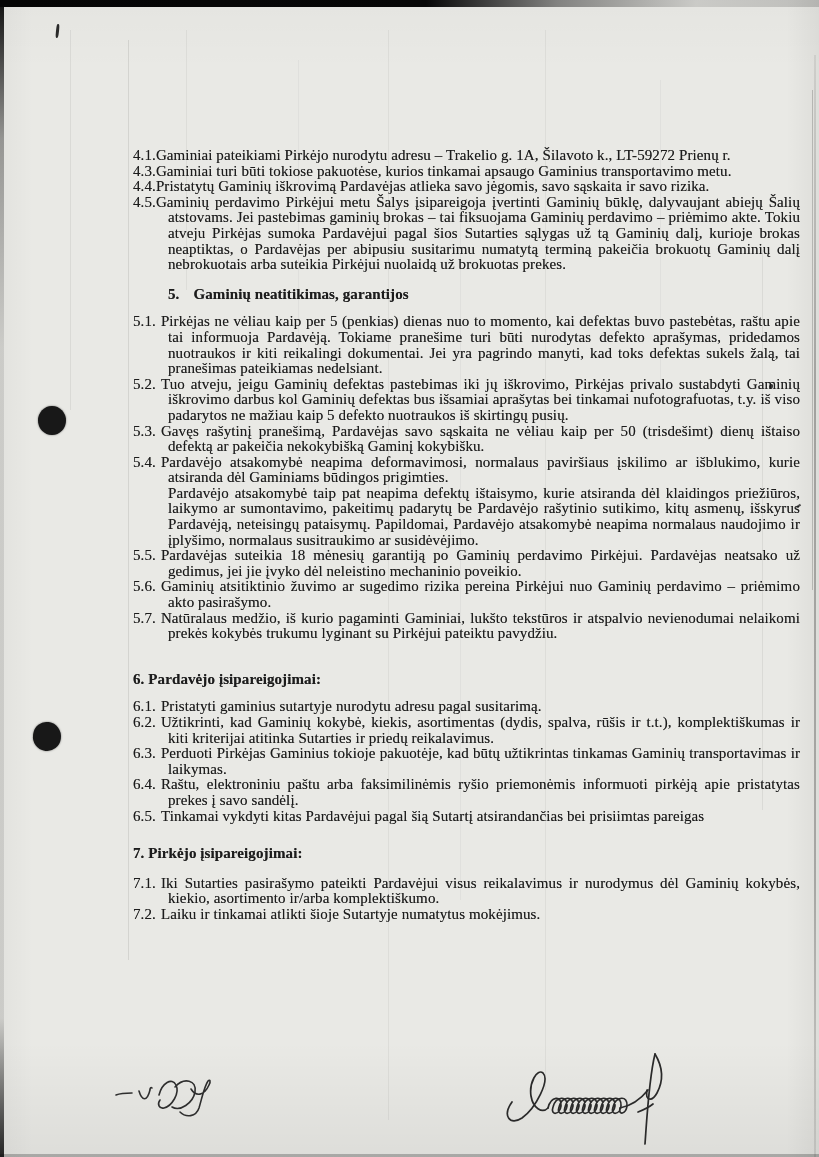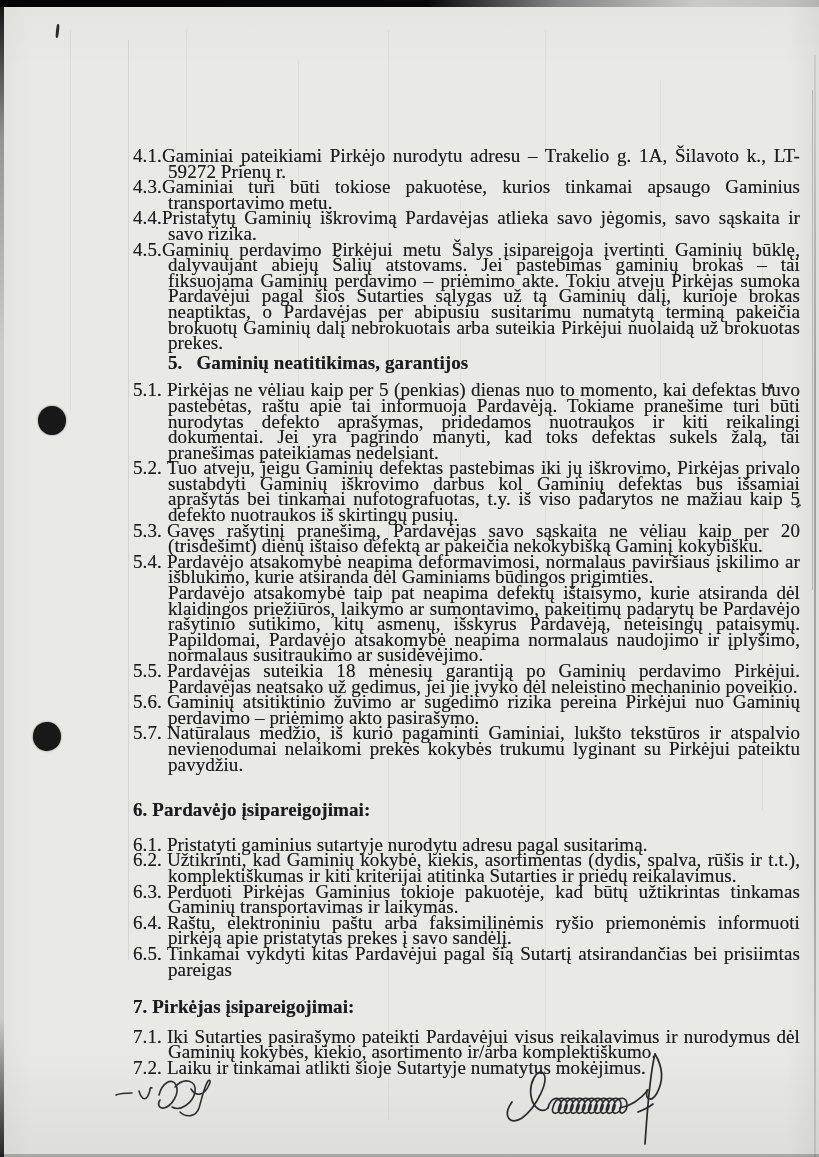--- a/index.html
+++ b/index.html
@@ -28,36 +28,36 @@
   .hole{position:absolute;background:#181818;border-radius:50%;box-shadow:0 0 2px rgba(0,0,0,0.55);}
   .hole.h1{left:38px;top:406px;width:28px;height:29px;}
   .hole.h2{left:33px;top:722px;width:28px;height:29px;transform:rotate(8deg);border-radius:48% 52% 50% 50%;}
   .ink-mark-j{position:absolute;left:56px;top:24px;width:3px;height:14px;background:#2a2a2a;border-radius:40%;transform:rotate(6deg);}
   .ink-dot-a{position:absolute;left:769px;top:384px;width:4px;height:5px;background:#3a3a3a;border-radius:50% 30% 60% 40%;}
   .ink-tick{position:absolute;left:796px;top:505px;width:5px;height:2px;background:#4a4a4a;transform:rotate(-35deg);}
 
   
   .doc{
     position:absolute;top:148px;left:133px;width:667px;
-    font-size:19px;line-height:15.6px;
+    font-size:15px;line-height:15.6px;
     text-align:justify;
     text-shadow:0 0 0.6px rgba(20,20,20,0.55);
     letter-spacing:0.1px;
   }
   .clause{padding-left:35px;text-indent:-35px;}
   .clause .num{display:inline;}
   .clause.spaced .num{margin-right:5px;}
   .clause.tight .num{margin-right:0;}
   .cont{padding-left:35px;text-indent:0;}
-  .h5{padding-left:35px;text-indent:0;font-weight:bold;margin-top:4px;margin-bottom:12px;}
+  .h5{padding-left:35px;text-indent:0;font-weight:bold;margin-top:14px;margin-bottom:12px;}
   .h5 .num{margin-right:14px;}
   .h67{font-weight:bold;}
   .mt56{}
   .mt30{margin-top:30px;}
-  .mb12{margin-bottom:19px;}
+  .mb12{margin-bottom:12px;}
   .mt22{margin-top:22px;}
   .mb14{margin-bottom:14px;}
   .sig{position:absolute;}
   .sig svg{display:block;}
 </style>
 </head>
 <body>
 
 <div class="page">
 
@@ -92,21 +92,21 @@
     <div class="clause tight"><span class="num">4.4.</span><span>Pristatytų Gaminių iškrovimą Pardavėjas atlieka savo jėgomis, savo sąskaita ir savo rizika.</span></div>
 
     <div class="clause tight"><span class="num">4.5.</span><span>Gaminių perdavimo Pirkėjui metu Šalys įsipareigoja įvertinti Gaminių būklę, dalyvaujant abiejų Šalių atstovams. Jei pastebimas gaminių brokas – tai fiksuojama Gaminių perdavimo – priėmimo akte. Tokiu atveju Pirkėjas sumoka Pardavėjui pagal šios Sutarties sąlygas už tą Gaminių dalį, kurioje brokas neaptiktas, o Pardavėjas per abipusiu susitarimu numatytą terminą pakeičia brokuotų Gaminių dalį nebrokuotais arba suteikia Pirkėjui nuolaidą už brokuotas prekes.</span></div>
 
     <div class="h5"><span class="num">5.</span><span>Gaminių neatitikimas, garantijos</span></div>
 
     <div class="clause spaced"><span class="num">5.1.</span><span>Pirkėjas ne vėliau kaip per 5 (penkias) dienas nuo to momento, kai defektas buvo pastebėtas, raštu apie tai informuoja Pardavėją. Tokiame pranešime turi būti nurodytas defekto aprašymas, pridedamos nuotraukos ir kiti reikalingi dokumentai. Jei yra pagrindo manyti, kad toks defektas sukels žalą, tai pranešimas pateikiamas nedelsiant.</span></div>
 
     <div class="clause spaced"><span class="num">5.2.</span><span>Tuo atveju, jeigu Gaminių defektas pastebimas iki jų iškrovimo, Pirkėjas privalo sustabdyti Gaminių iškrovimo darbus kol Gaminių defektas bus išsamiai aprašytas bei tinkamai nufotografuotas, t.y. iš viso padarytos ne mažiau kaip 5 defekto nuotraukos iš skirtingų pusių.</span></div>
 
-    <div class="clause spaced"><span class="num">5.3.</span><span>Gavęs rašytinį pranešimą, Pardavėjas savo sąskaita ne vėliau kaip per 20 (trisdešimt) dienų ištaiso defektą ar pakeičia nekokybišką Gaminį kokybišku.</span></div>
+    <div class="clause spaced"><span class="num">5.3.</span><span>Gavęs rašytinį pranešimą, Pardavėjas savo sąskaita ne vėliau kaip per 50 (trisdešimt) dienų ištaiso defektą ar pakeičia nekokybišką Gaminį kokybišku.</span></div>
 
     <div class="clause spaced"><span class="num">5.4.</span><span>Pardavėjo atsakomybė neapima deformavimosi, normalaus paviršiaus įskilimo ar išblukimo, kurie atsiranda dėl Gaminiams būdingos prigimties.</span></div>
 
     <div class="cont"><span>Pardavėjo atsakomybė taip pat neapima defektų ištaisymo, kurie atsiranda dėl klaidingos priežiūros, laikymo ar sumontavimo, pakeitimų padarytų be Pardavėjo rašytinio sutikimo, kitų asmenų, išskyrus Pardavėją, neteisingų pataisymų. Papildomai, Pardavėjo atsakomybė neapima normalaus naudojimo ir įplyšimo, normalaus susitraukimo ar susidėvėjimo.</span></div>
 
     <div class="clause spaced"><span class="num">5.5.</span><span>Pardavėjas suteikia 18 mėnesių garantiją po Gaminių perdavimo Pirkėjui. Pardavėjas neatsako už gedimus, jei jie įvyko dėl neleistino mechaninio poveikio.</span></div>
 
     <div class="clause spaced"><span class="num">5.6.</span><span>Gaminių atsitiktinio žuvimo ar sugedimo rizika pereina Pirkėjui nuo Gaminių perdavimo – priėmimo akto pasirašymo.</span></div>
 
     <div class="clause spaced"><span class="num">5.7.</span><span>Natūralaus medžio, iš kurio pagaminti Gaminiai, lukšto tekstūros ir atspalvio nevienodumai nelaikomi prekės kokybės trukumu lyginant su Pirkėjui pateiktu pavydžiu.</span></div>
@@ -116,21 +116,21 @@
     <div class="clause spaced"><span class="num">6.1.</span><span>Pristatyti gaminius sutartyje nurodytu adresu pagal susitarimą.</span></div>
 
     <div class="clause spaced"><span class="num">6.2.</span><span>Užtikrinti, kad Gaminių kokybė, kiekis, asortimentas (dydis, spalva, rūšis ir t.t.), komplektiškumas ir kiti kriterijai atitinka Sutarties ir priedų reikalavimus.</span></div>
 
     <div class="clause spaced"><span class="num">6.3.</span><span>Perduoti Pirkėjas Gaminius tokioje pakuotėje, kad būtų užtikrintas tinkamas Gaminių transportavimas ir laikymas.</span></div>
 
     <div class="clause spaced"><span class="num">6.4.</span><span>Raštu, elektroniniu paštu arba faksimilinėmis ryšio priemonėmis informuoti pirkėją apie pristatytas prekes į savo sandėlį.</span></div>
 
     <div class="clause spaced"><span class="num">6.5.</span><span>Tinkamai vykdyti kitas Pardavėjui pagal šią Sutartį atsirandančias bei prisiimtas pareigas</span></div>
 
-    <div class="h67 mt22 mb14"><span class="num">7.</span> <span>Pirkėjas įsipareigojimai:</span></div>
+    <div class="h67 mt22 mb14"><span class="num">7.</span> <span>Pirkėjo įsipareigojimai:</span></div>
 
     <div class="clause spaced"><span class="num">7.1.</span><span>Iki Sutarties pasirašymo pateikti Pardavėjui visus reikalavimus ir nurodymus dėl Gaminių kokybės, kiekio, asortimento ir/arba komplektiškumo.</span></div>
 
     <div class="clause spaced"><span class="num">7.2.</span><span>Laiku ir tinkamai atlikti šioje Sutartyje numatytus mokėjimus.</span></div>
 
 
   </div>
 
   <div class="sig" style="left:112px;top:1068px;">
     <svg width="160" height="58" viewBox="0 0 160 58" fill="none" xmlns="http://www.w3.org/2000/svg">

